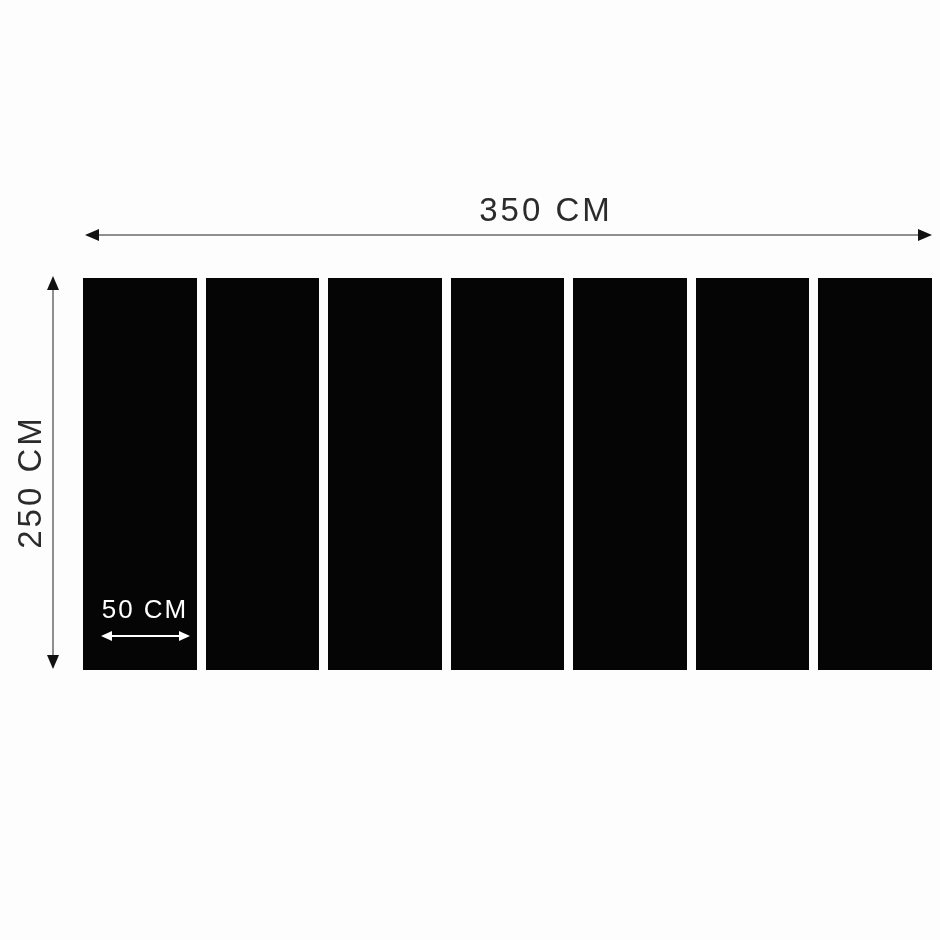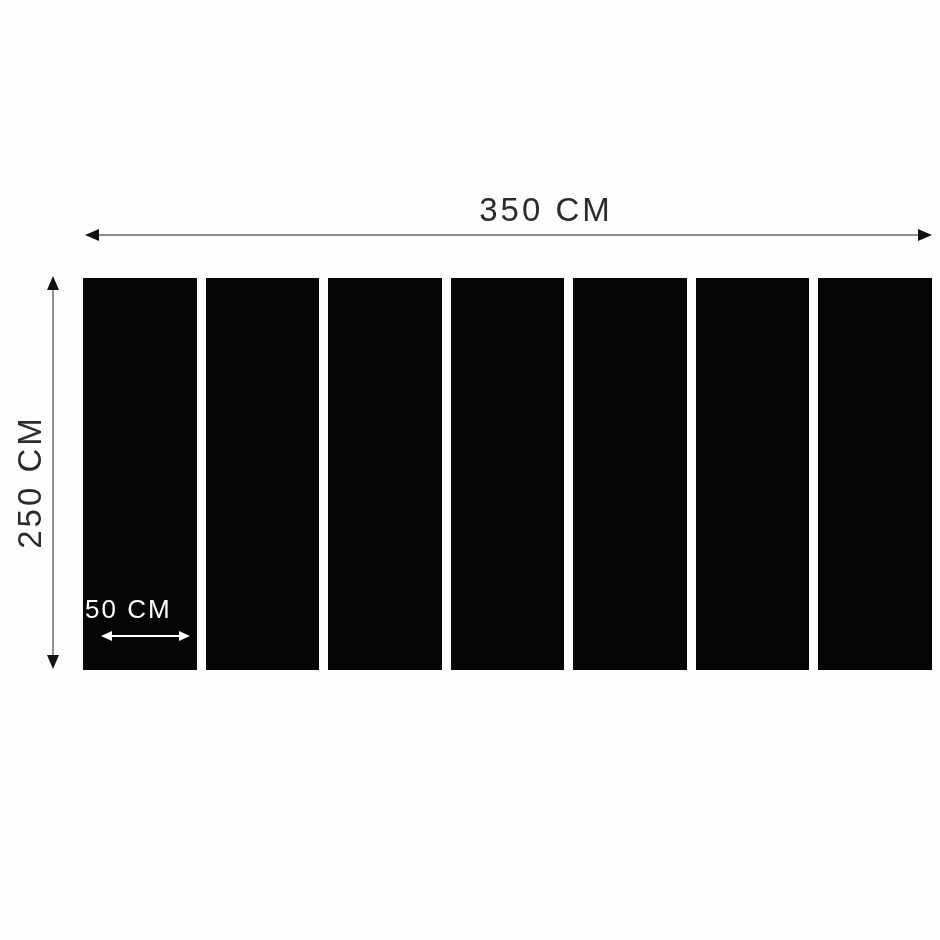--- a/index.html
+++ b/index.html
@@ -104,20 +104,21 @@
   .panel {
     flex: 1 1 0;
     background: #050505;
   }
   
   .panel-width-label {
     position: absolute;
     left: 85px;
     top: 594px;
     width: 120px;
+    text-align: center;
     color: #ffffff;
     font-size: 26px;
     font-weight: 300;
     letter-spacing: 2px;
     white-space: nowrap;
   }
   .panel-width-line {
     position: absolute;
     left: 104px;
     top: 635px;

